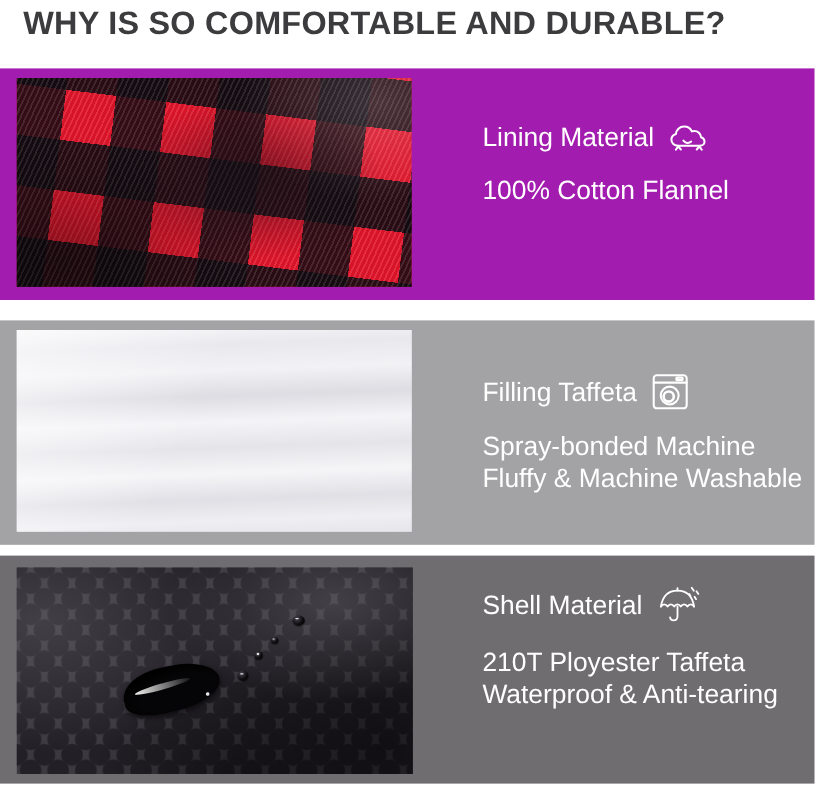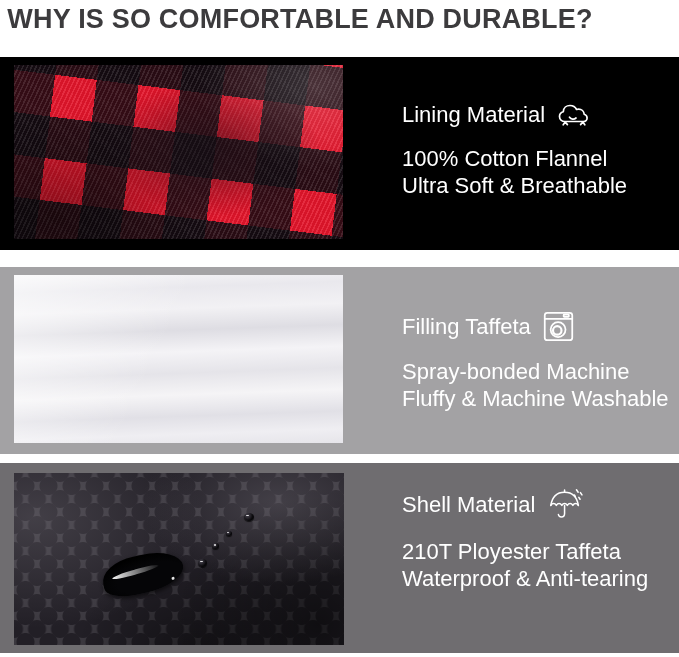--- a/index.html
+++ b/index.html
@@ -5,31 +5,31 @@
   html,body{margin:0;padding:0;background:#ffffff;}
   .page{
     position:relative;
     width:679px;height:657px;
     background:#ffffff;
     font-family:"Liberation Sans","DejaVu Sans",sans-serif;
     overflow:hidden;
   }
   
   .title{
-    position:absolute;left:0;top:0;width:600px;height:57px;
+    position:absolute;left:12px;top:0;width:600px;height:57px;
     display:flex;align-items:flex-start;justify-content:center;
     padding-top:3px;box-sizing:border-box;
   }
   .title span{
     font-size:27px;font-weight:bold;color:#3c3b3d;letter-spacing:0.2px;
     line-height:32px;white-space:nowrap;
   }
   
   .band{position:absolute;left:0;width:679px;}
-  .band-lining {top:57px;height:193px;background:#000000;}
+  .band-lining {top:57px;height:193px;background:#a21caf;}
   .band-filling{top:267px;height:187px;background:#a3a2a4;}
   .band-shell  {top:463px;height:190px;background:#6f6d70;}
   
   .photo{position:absolute;left:14px;overflow:hidden;}
   .photo-plaid{
     top:8px;width:329px;height:174px;
     background-color:#e3152b;
     background-image:
       radial-gradient(150px 95px at 60% 48%, rgba(25,15,22,0.50), rgba(25,15,22,0) 72%),
       radial-gradient(210px 150px at 12% 88%, rgba(0,0,0,0.38), transparent 70%),
@@ -114,21 +114,20 @@
           <svg width="34" height="28" viewBox="0 0 34 28" fill="none" stroke="#ffffff" stroke-width="1.7" stroke-linecap="round" stroke-linejoin="round">
             <path d="M8 20.5c-3.2 0-5.5-2.2-5.5-5 0-2.3 1.6-4.2 3.8-4.8C6.5 7 9.4 4.5 13 4.5c2.9 0 5.4 1.6 6.6 4 .6-.2 1.3-.3 2-.3 3 0 5.4 2.2 5.6 5.1 1.7.5 2.9 2 2.9 3.7 0 2-1.7 3.5-3.8 3.5z"></path>
             <path d="M12.5 16.2c1.5 2.2 4.5 2.6 6.5 .8"></path>
             <path d="M8.2 21l-2 2.8M8.2 21l2.2 2.6"></path>
             <path d="M25.8 21l2 2.8M25.8 21l-2.2 2.6"></path>
           </svg>
         </span>
       </div>
       <div class="body-lines">
         <div>100% Cotton Flannel</div>
-        <div>Ultra Soft &amp; Breathable</div>
       </div>
     </div>
   </div>
 
   <div class="band band-filling">
     <div class="photo photo-cotton"></div>
     <div class="text">
       <div class="head-row">
         <span class="head">Filling Taffeta</span>
         <span class="icon">

